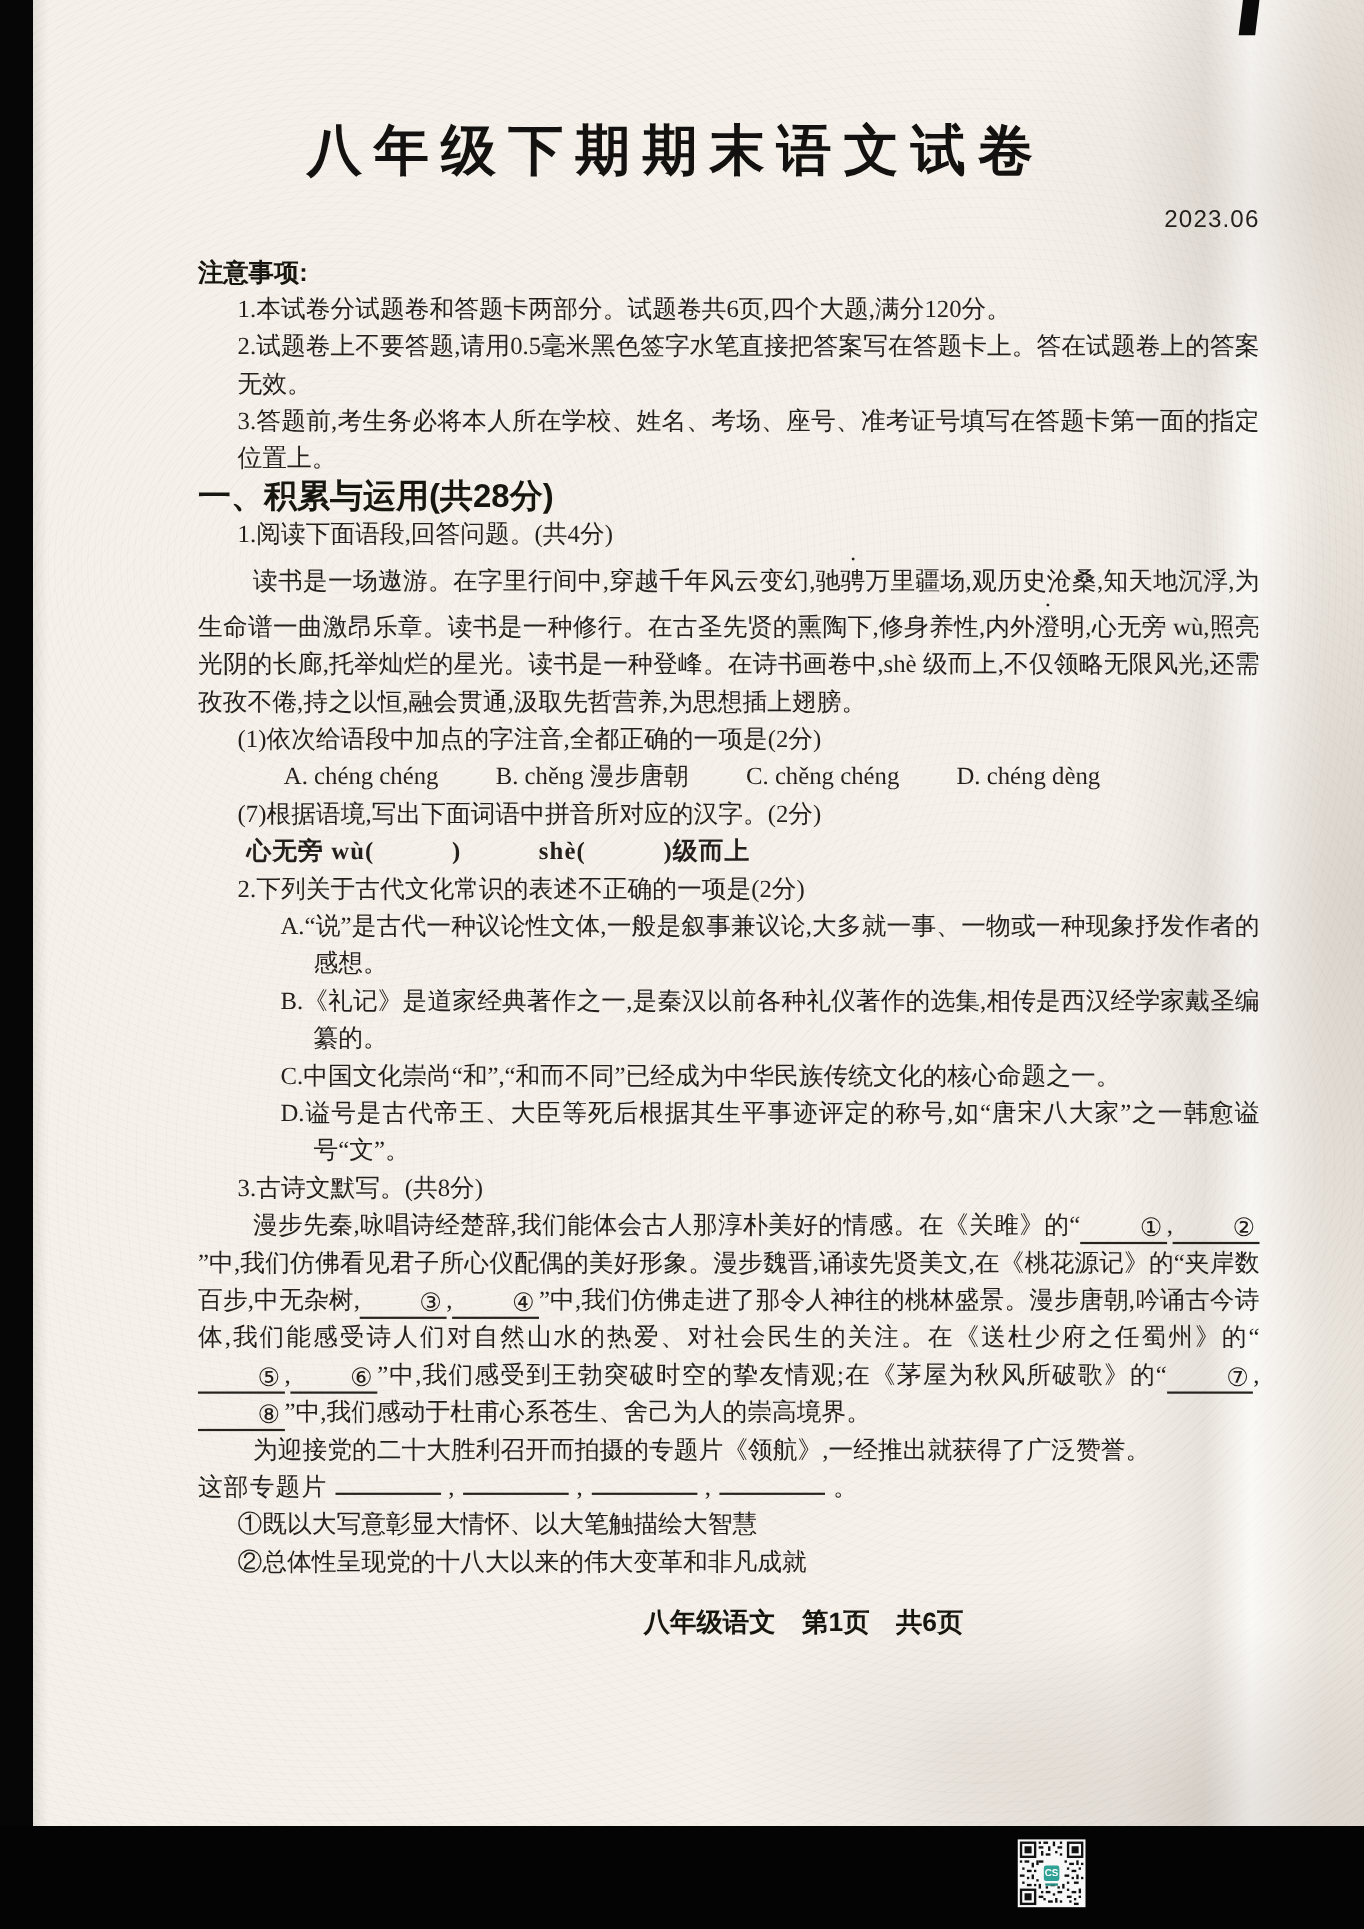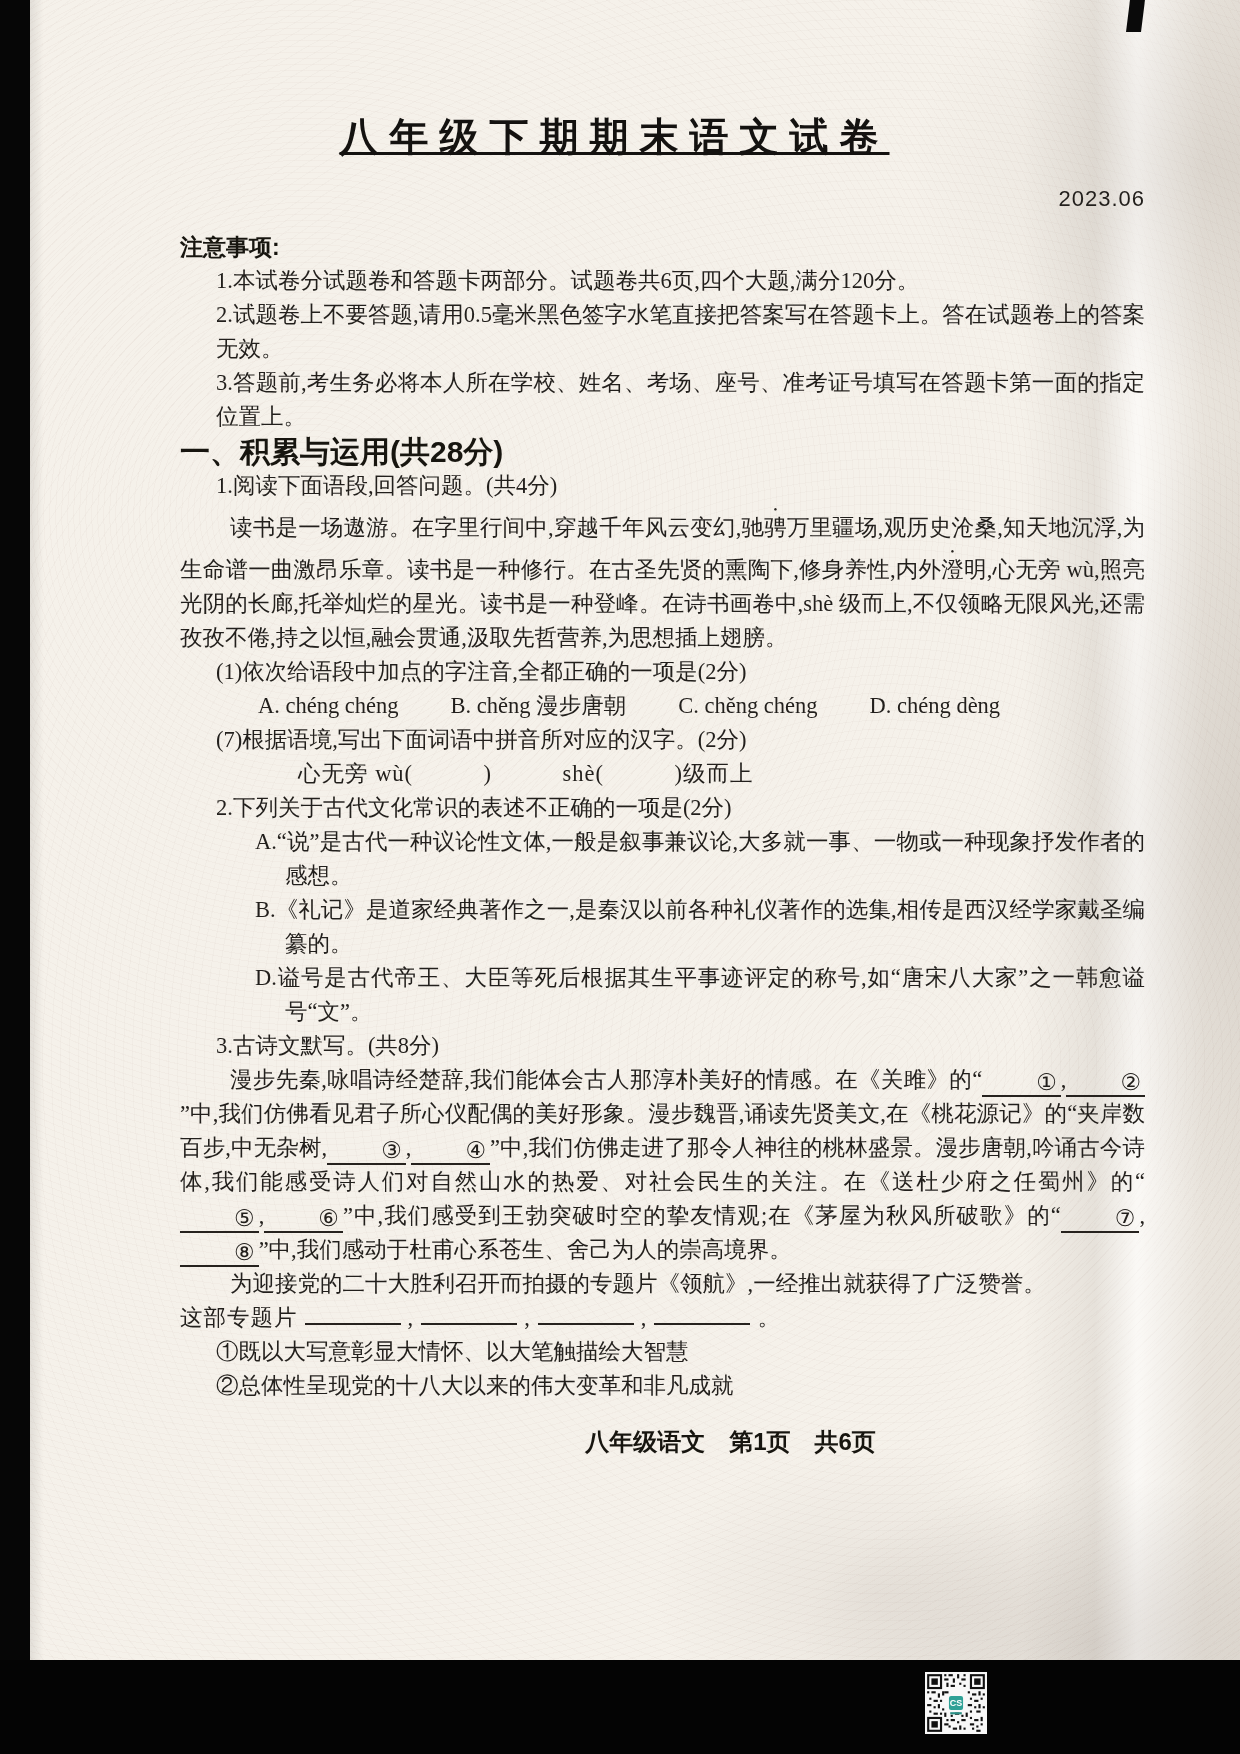--- a/index.html
+++ b/index.html
@@ -22,40 +22,39 @@
       repeating-radial-gradient(circle at 71% 64%, rgba(120,90,80,0.03) 0 1px, transparent 1px 9px),
       #f5f1ea;
   }
   .corner-mark{position:absolute;left:1128px;top:0;width:15px;height:32px;background:#0a0a0a;transform:skewX(-7deg);}
   .bottom-band{position:absolute;left:0;bottom:0;width:1240px;height:94px;background:#040404;}
 
   .content{position:absolute;left:150px;top:0;width:965px;font-size:22.5px;line-height:34px;}
 
   .title{
     margin-top:102px;text-align:center;transform:translateX(-48px);
-    font-size:39px;font-weight:700;letter-spacing:11px;line-height:70px;
+    font-size:50px;font-weight:700;letter-spacing:11px;line-height:70px;
     color:#141210;
-    text-decoration:underline;
   }
   .date{ text-align:right;font-size:22px;margin-top:10px;letter-spacing:1px;
     font-family:"Liberation Sans","DejaVu Sans",sans-serif;}
 
   .h-bold{
     font-family:"Liberation Sans","DejaVu Sans",sans-serif;
     font-weight:700;color:#17150f;
   }
   .notices-heading{margin-top:14px;font-size:23px;}
   .note-item{padding-left:36px;text-align:justify;}
   .sec-heading{font-size:30px;margin-top:1px;}
 
   .stem{margin-left:36px;}
   .passage{text-indent:50px;text-align:justify;}
   .subq{margin-left:36px;}
   .opt-row{margin-left:78px;display:flex;gap:52px;}
-  .fill-line{margin-left:118px;letter-spacing:1px;}
+  .fill-line{margin-left:44px;letter-spacing:1px;font-weight:bold;}
   .opt{margin-left:75px;padding-left:30px;text-indent:-30px;text-align:justify;}
 
   .emph{
     -webkit-text-emphasis:filled dot #26221e; text-emphasis:filled dot #26221e;
     -webkit-text-emphasis-position:over right; text-emphasis-position:over right;
   }
   .nblank{
     display:inline-block;min-width:62px;text-align:center;
     border-bottom:2px solid #26221e;font-size:23px;line-height:24px;
     vertical-align:-3px;padding:0 4px;
@@ -99,20 +98,21 @@
       <span>B. chěng 漫步唐朝</span>
       <span>C. chěng chéng</span>
       <span>D. chéng dèng</span>
     </div>
     <div class="subq">(7)根据语境,写出下面词语中拼音所对应的汉字。(2分)</div>
     <div class="fill-line">心无旁 wù(　　　)　　　shè(　　　)级而上</div>
 
     <div class="stem">2.下列关于古代文化常识的表述不正确的一项是(2分)</div>
     <div class="opt">A.“说”是古代一种议论性文体,一般是叙事兼议论,大多就一事、一物或一种现象抒发作者的感想。</div>
     <div class="opt">B.《礼记》是道家经典著作之一,是秦汉以前各种礼仪著作的选集,相传是西汉经学家戴圣编纂的。</div>
+    <div class="opt">C.中国文化崇尚“和”,“和而不同”已经成为中华民族传统文化的核心命题之一。</div>
     <div class="opt">D.谥号是古代帝王、大臣等死后根据其生平事迹评定的称号,如“唐宋八大家”之一韩愈谥号“文”。</div>
 
     <div class="stem">3.古诗文默写。(共8分)</div>
     <div class="passage"><span>漫步先秦,咏唱诗经楚辞,我们能体会古人那淳朴美好的情感。在《关雎》的“</span><span class="nblank">①</span><span>,</span><span class="nblank">②</span><span>”中,我们仿佛看见君子所心仪配偶的美好形象。漫步魏晋,诵读先贤美文,在《桃花源记》的“夹岸数百步,中无杂树,</span><span class="nblank">③</span><span>,</span><span class="nblank">④</span><span>”中,我们仿佛走进了那令人神往的桃林盛景。漫步唐朝,吟诵古今诗体,我们能感受诗人们对自然山水的热爱、对社会民生的关注。在《送杜少府之任蜀州》的“</span><span class="nblank">⑤</span><span>,</span><span class="nblank">⑥</span><span>”中,我们感受到王勃突破时空的挚友情观;在《茅屋为秋风所破歌》的“</span><span class="nblank">⑦</span><span>,</span><span class="nblank">⑧</span><span>”中,我们感动于杜甫心系苍生、舍己为人的崇高境界。</span></div>
 
     <div class="passage">为迎接党的二十大胜利召开而拍摄的专题片《领航》,一经推出就获得了广泛赞誉。</div>
     <div class="blank-line"><span>这部专题片</span><span class="ublank"></span><span>,</span><span class="ublank"></span><span>,</span><span class="ublank"></span><span>,</span><span class="ublank"></span><span>。</span></div>
     <div class="subq">①既以大写意彰显大情怀、以大笔触描绘大智慧</div>
     <div class="subq">②总体性呈现党的十八大以来的伟大变革和非凡成就</div>
 

